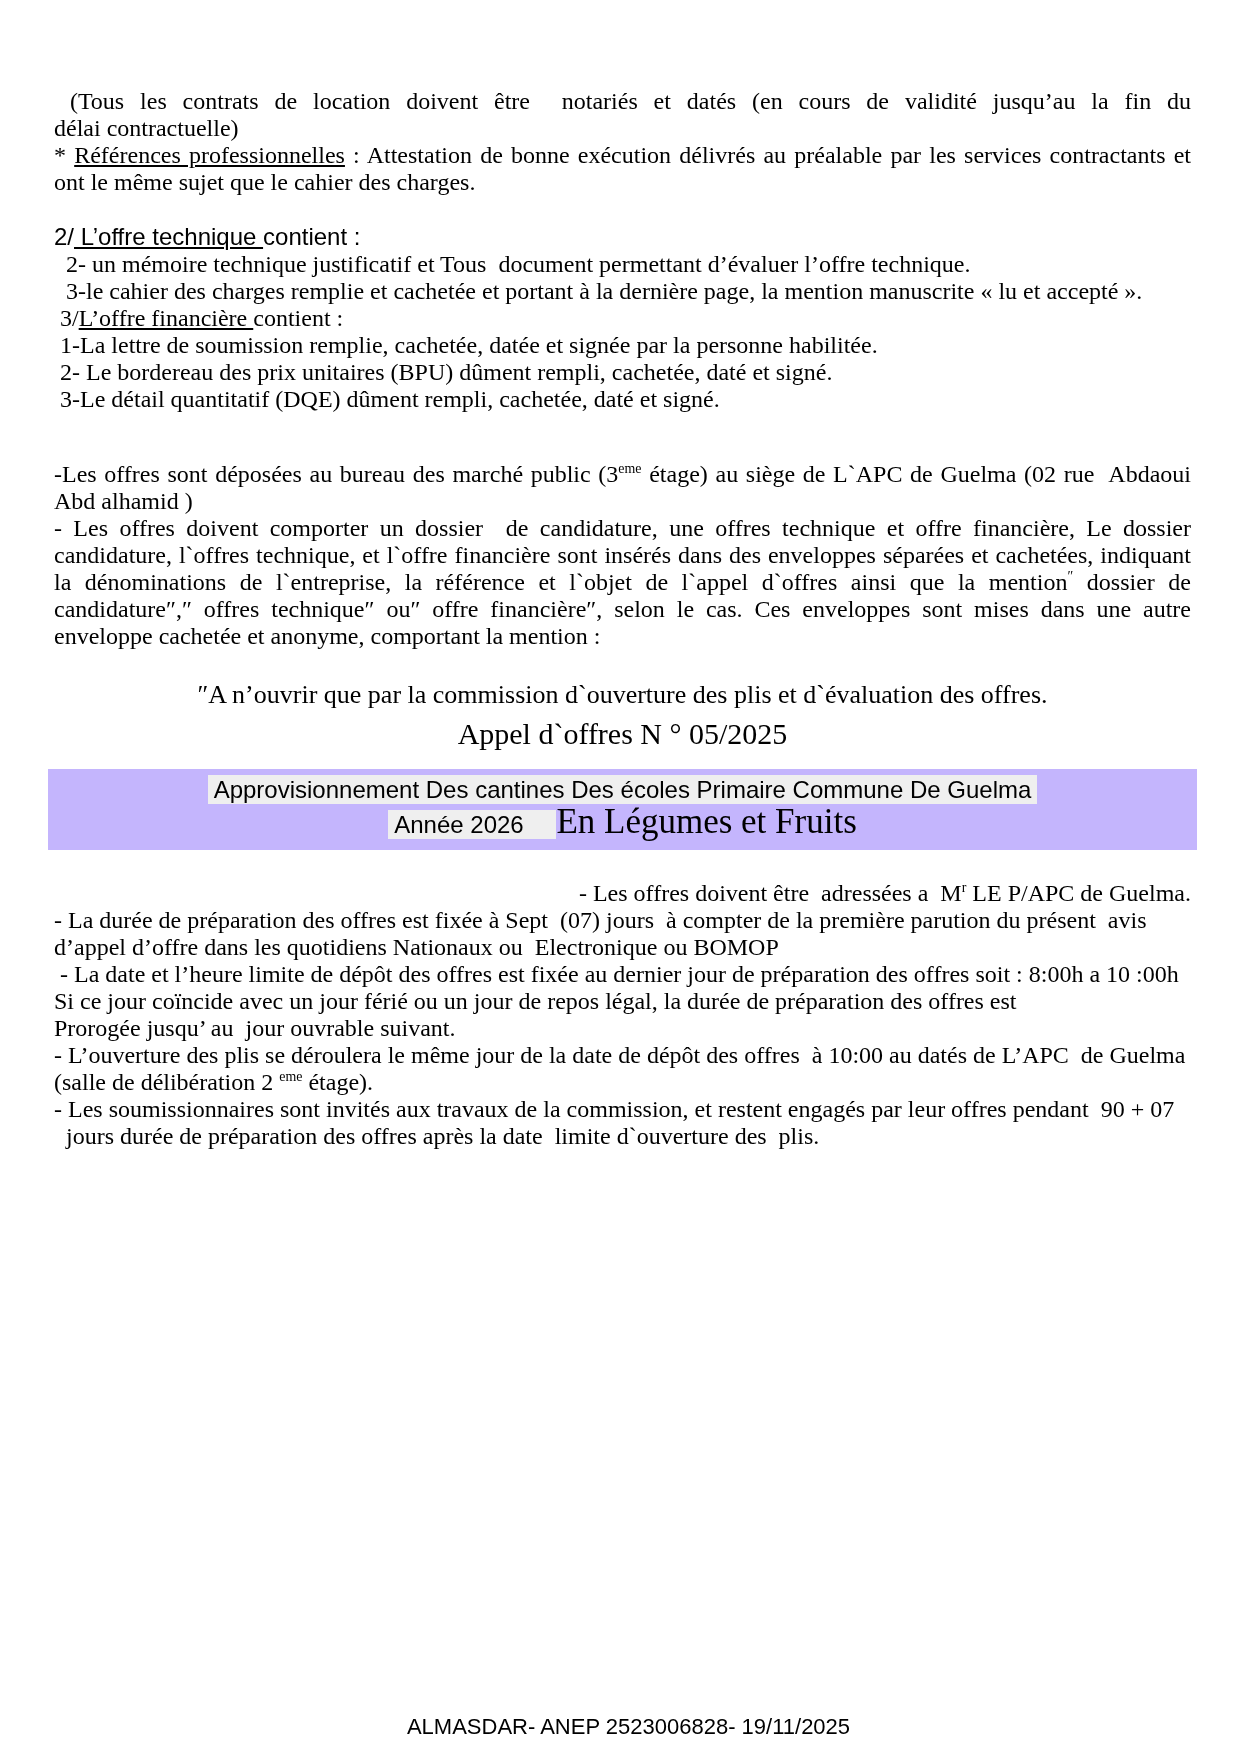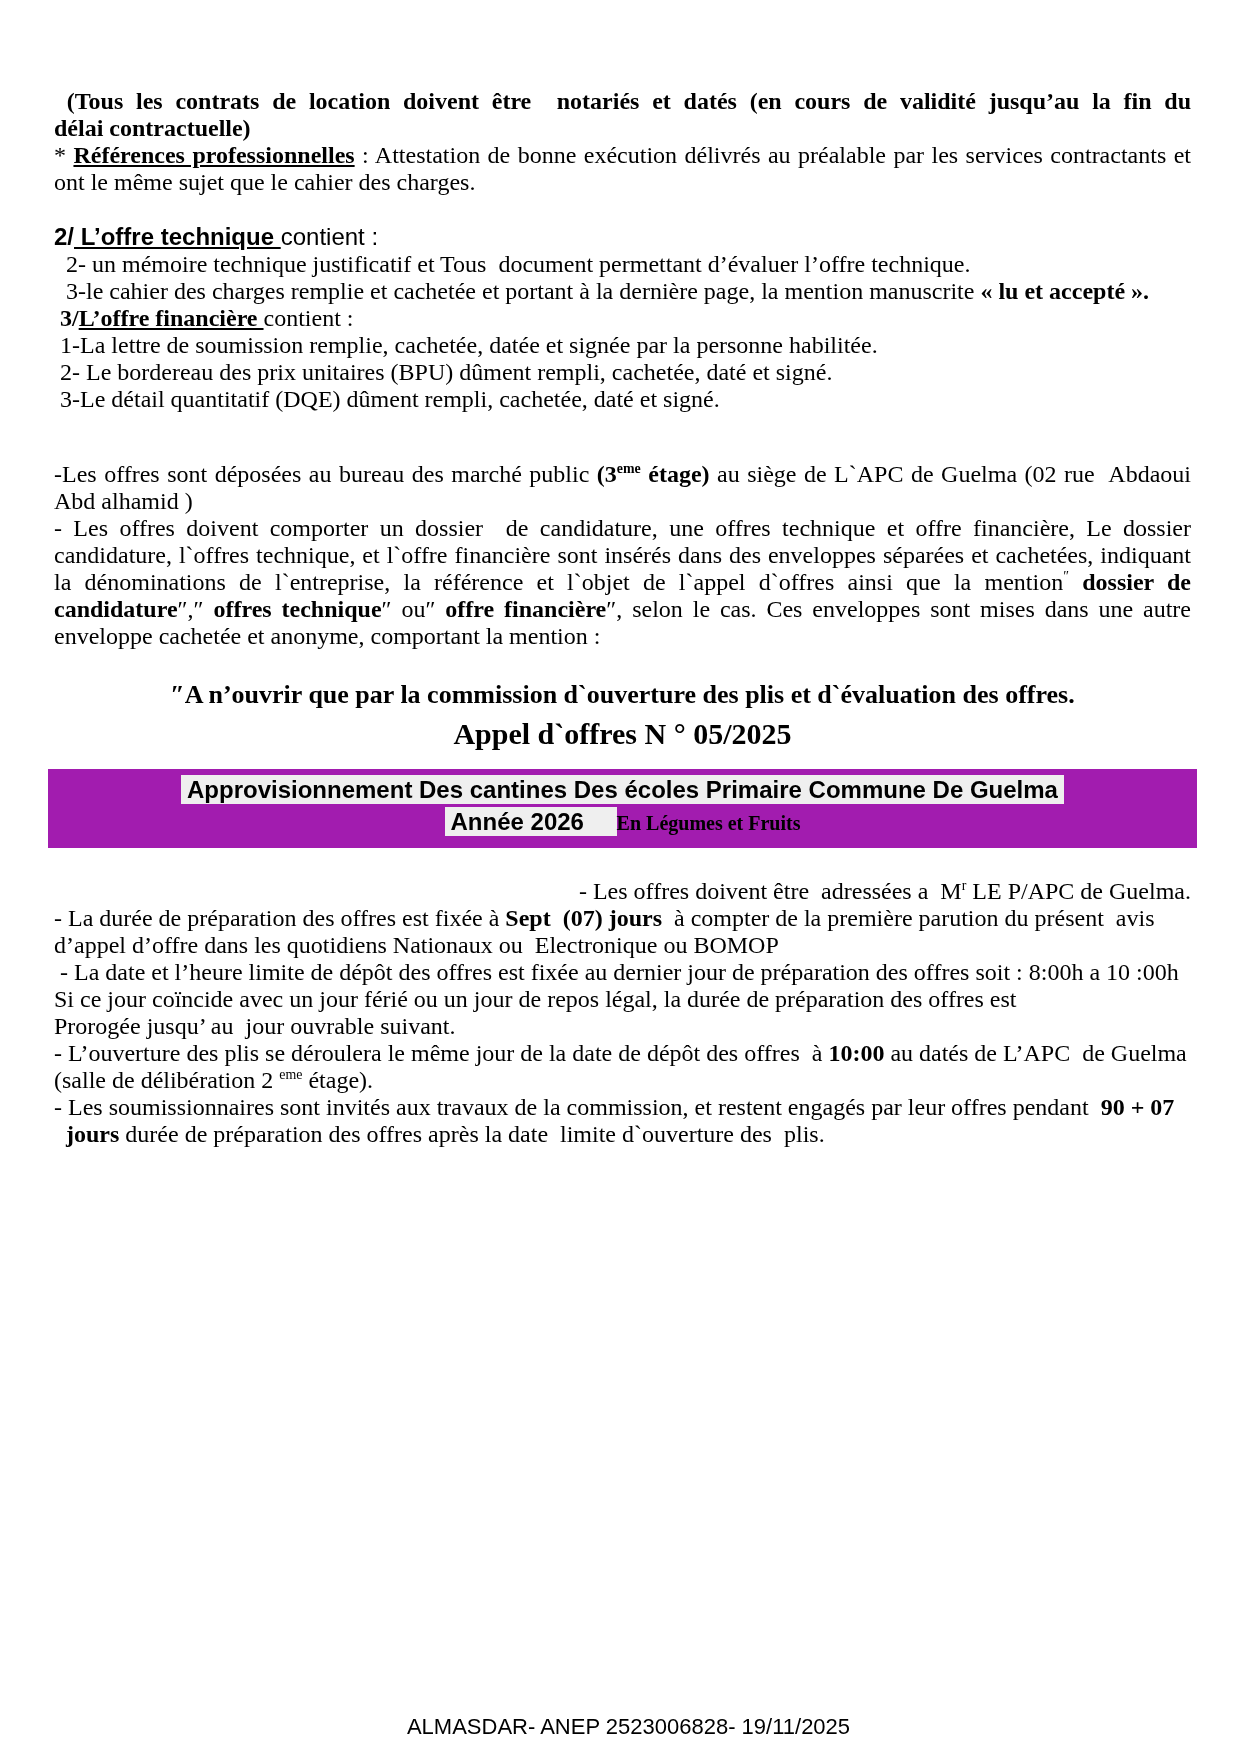--- a/index.html
+++ b/index.html
@@ -5,28 +5,28 @@
   html,body{margin:0;padding:0}
   body{
     width:1241px;height:1754px;background:#ffffff;color:#000;
     font-family:"Liberation Serif", serif;overflow:hidden;position:relative;
   }
   #doc{padding:88px 50px 0 54px}
   .block{margin:0}
   .line{font-size:24px;line-height:27px;white-space:pre-wrap}
   .just{text-align:justify;text-align-last:justify}
   .center{text-align:center}
-  .b{font-weight:bold}
+  .b{font-weight:normal}
   .u{text-decoration:underline}
   .sans{font-family:"Liberation Sans", sans-serif}
   .sup{vertical-align:super;font-size:58%;line-height:0}
   .banner{text-align:center;margin:16px -6px 0;padding:5px 0 9px}
   .banner .line{line-height:32px}
   .hl{padding:1px 6px}
-  .big{font-size:20px}
+  .big{font-size:35px}
   .footer{
     position:absolute;left:8px;bottom:14px;width:100%;text-align:center;
     font-family:"Liberation Sans", sans-serif;font-size:22px;color:#000;
   }
 </style>
 </head>
 <body>
 
 <div id="doc">
     <div class="block">
@@ -62,21 +62,21 @@
       <div class="line just"><span class="seg">la dénominations de l`entreprise, la référence et l`objet de l`appel d`offres ainsi que la mention</span><span class="seg sup">″</span><span class="seg"> </span><span class="seg b">dossier de</span></div>
       <div class="line just"><span class="seg b">candidature</span><span class="seg">″,″ </span><span class="seg b">offres technique</span><span class="seg">″ ou″ </span><span class="seg b">offre financière</span><span class="seg">″, selon le cas. Ces enveloppes sont mises dans une autre</span></div>
       <div class="line"><span class="seg">enveloppe cachetée et anonyme, comportant la mention :</span></div>
     </div>
     <div class="block" style="margin-top: 28px;">
       <div class="line center" style="font-size: 26px; line-height: 33px;"><span class="seg b">″A n’ouvrir que par la commission d`ouverture des plis et d`évaluation des offres.</span></div>
     </div>
     <div class="block" style="margin-top: 4px;">
       <div class="line center" style="font-size: 30px; line-height: 38px;"><span class="seg b">Appel d`offres N ° 05/2025</span></div>
     </div>
-    <div class="block banner" style="margin-top: 16px; background: #a21caf;">
+    <div class="block banner" style="margin-top: 16px; background: #c4b5fd;">
       <div class="line"><span class="seg b sans hl" style="background: rgb(239, 239, 239);">Approvisionnement Des cantines Des écoles Primaire Commune De Guelma</span></div>
       <div class="line"><span class="seg b sans hl" style="background: rgb(239, 239, 239);">Année 2026    </span><span class="seg b big">En Légumes et Fruits</span></div>
     </div>
     <div class="block" style="margin-top: 30px; text-align: right;">
       <div class="line"><span class="seg">- Les offres doivent être  adressées a  M</span><span class="seg sup">r</span><span class="seg"> LE P/APC de Guelma.</span></div>
     </div>
     <div class="block">
       <div class="line"><span class="seg">- La durée de préparation des offres est fixée à </span><span class="seg b">Sept  (07) jours</span><span class="seg">  à compter de la première parution du présent  avis</span></div>
       <div class="line"><span class="seg">d’appel d’offre dans les quotidiens Nationaux ou  Electronique ou BOMOP</span></div>
     </div>

